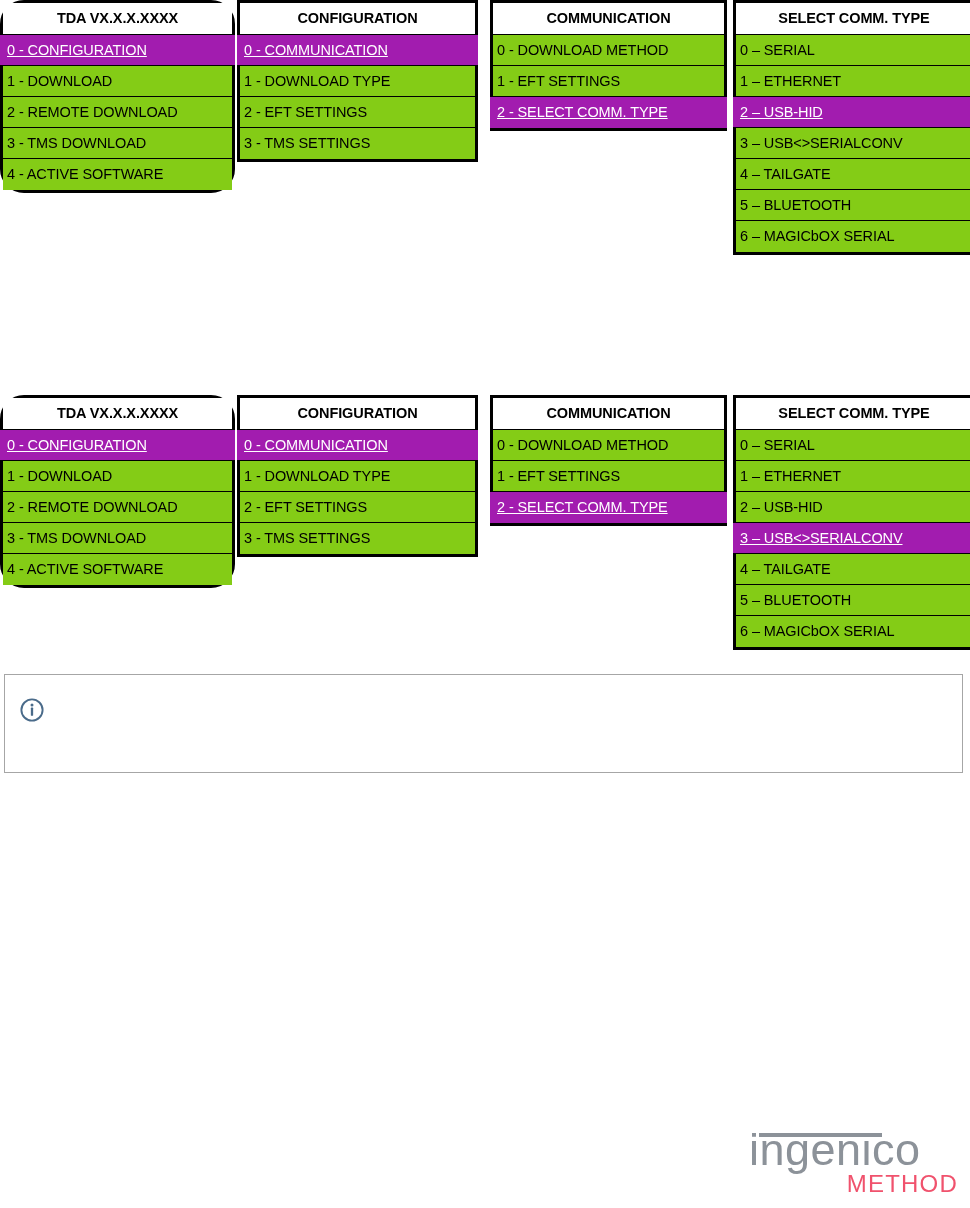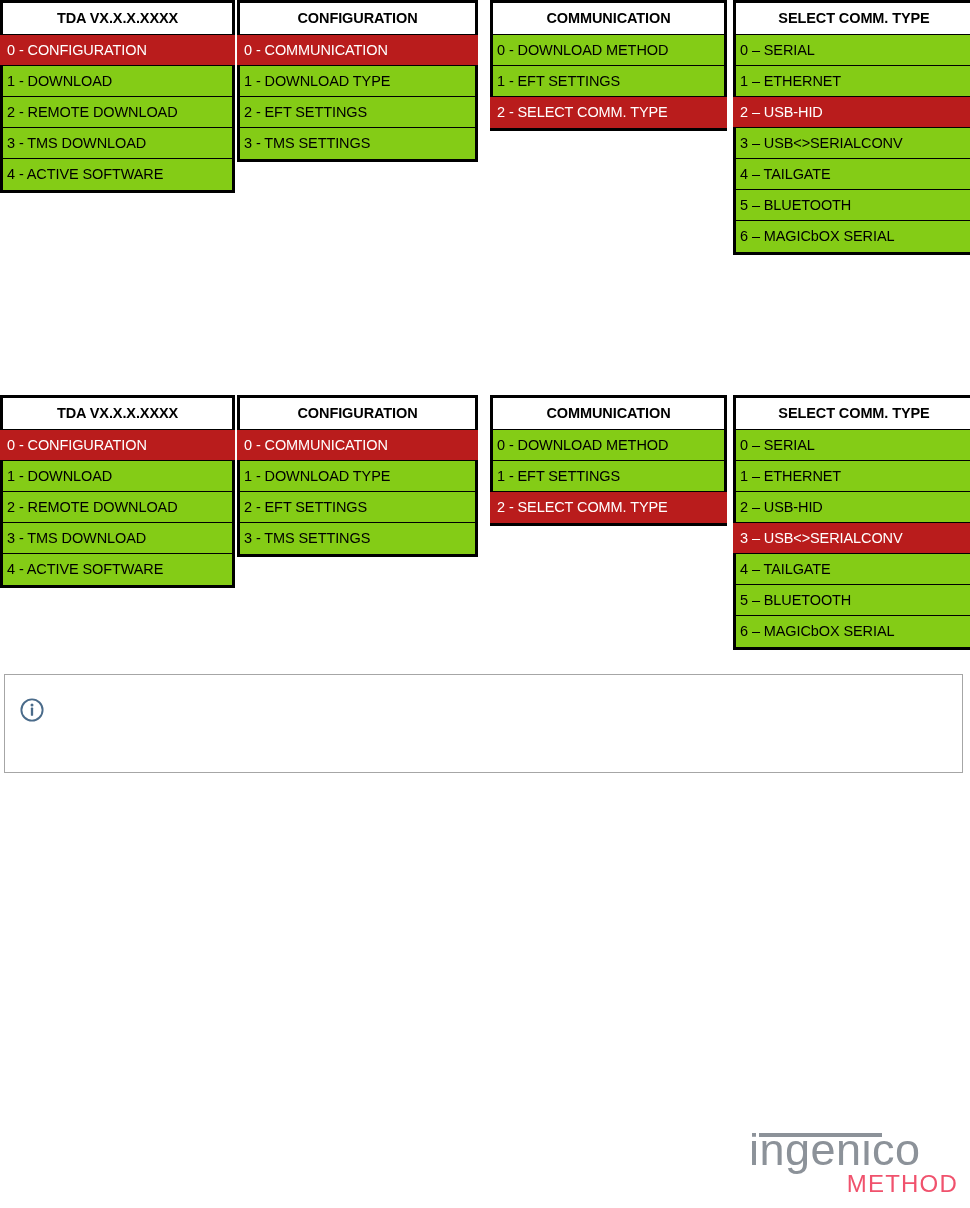--- a/index.html
+++ b/index.html
@@ -27,21 +27,21 @@
   .menu-group.group-1 { top: 0px; }
   .menu-group.group-2 { top: 395px; }
 
   .panel {
     position: absolute;
     top: 0;
     box-sizing: border-box;
     border: 3px solid #000000;
     background: #ffffff;
   }
-  .panel.p1 { left: 0px;   width: 235px; }
+  .panel.p1 { left: 0px;   width: 235px; border-radius: 24px; }
   .panel.p2 { left: 237px; width: 241px; }
   .panel.p3 { left: 490px; width: 237px; }
   .panel.p4 { left: 733px; width: 242px; }
 
   .panel-title {
     height: 31px;
     line-height: 31px;
     text-align: center;
     font-size: 14.5px;
     font-weight: bold;
@@ -68,22 +68,23 @@
     white-space: nowrap;
     overflow: hidden;
     border-bottom: 1px solid #000000;
     letter-spacing: -0.1px;
     box-sizing: border-box;
   }
   .menu-row:last-child {
     border-bottom: none;
   }
   .menu-row.selected {
-    background: #b91c1c;
+    background: #a21caf;
     color: #ffffff;
+    text-decoration: underline;
   }
   
   .panel .menu-row.selected {
     margin-left: -3px;
     margin-right: -3px;
     padding-left: 7px;
     position: relative;
     z-index: 3;
   }
 

